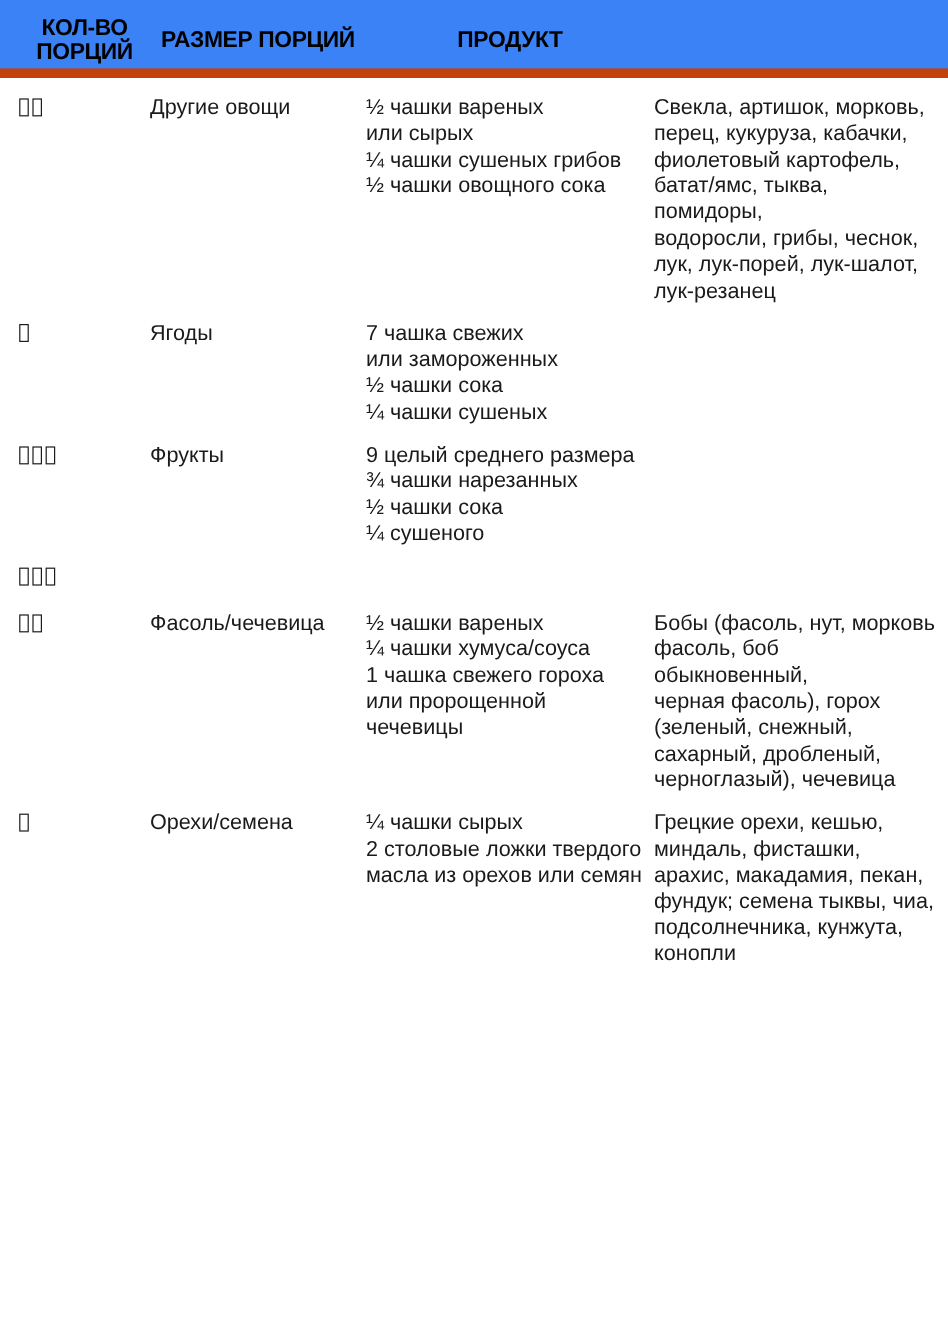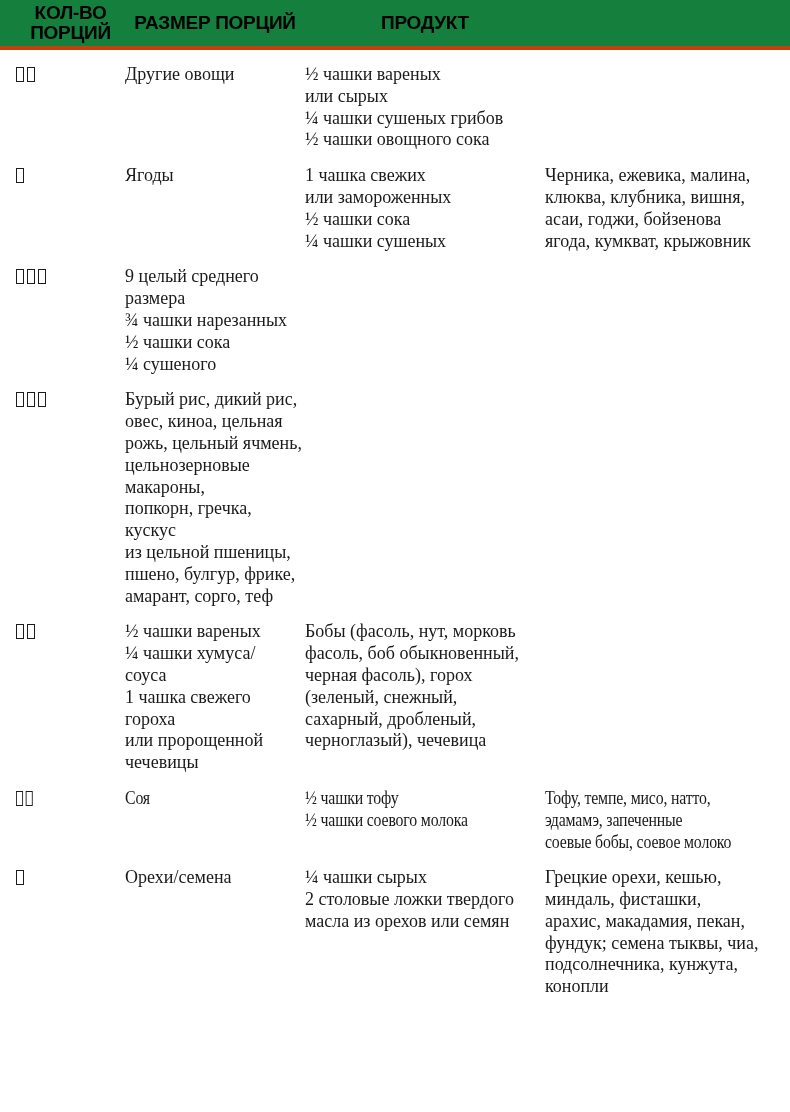--- a/index.html
+++ b/index.html
@@ -8,39 +8,38 @@
     width:790px; height:1112px; overflow:hidden;
     font-family:"Liberation Sans","DejaVu Sans",sans-serif;
     color:#1a1a1a;
   }
   .page { position:relative; width:790px; height:1112px; overflow:hidden; background:#fff; }
 
   
   .thead {
     display:grid;
     grid-template-columns:109px 180px 240px 1fr;
-    background:#15803d;
-    border-bottom:4px solid #c2410c;
-    padding:3px 8px 3px 16px;
+    background:#3b82f6;
+    border-bottom:8px solid #c2410c;
+    padding:14px 8px 3px 16px;
     min-height:44px;
     align-items:center;
   }
   .th {
     text-align:center; font-weight:bold; color:#000;
     font-size:19px; line-height:20px; white-space:pre-line;
     letter-spacing:-0.3px;
   }
 
   
   .tbody { padding:14px 8px 0 16px; }
   .row {
     display:grid;
     grid-template-columns:109px 180px 240px 1fr;
     margin-bottom:14px;
-    font-family:Liberation Serif, serif;
   }
   .cell {
     font-size:18px; line-height:21.8px;
     white-space:pre-line;
     padding-right:10px;
   }
   .cell.examples { padding-right:0; }
 
   
   .row.condensed .cell {
@@ -74,79 +73,67 @@
 
   <div class="tbody">
 
     <div class="row">
       <div class="cell boxes"><span class="sbox"></span><span class="sbox"></span></div>
       <div class="cell">Другие овощи</div>
       <div class="cell">½ чашки вареных
 или сырых
 ¼ чашки сушеных грибов
 ½ чашки овощного сока</div>
+      <div class="cell examples">Свекла, артишок, морковь,
+перец, кукуруза, кабачки,
+фиолетовый картофель,
+батат/ямс, тыква, помидоры,
+водоросли, грибы, чеснок,
+лук, лук-порей, лук-шалот,
+лук-резанец</div>
     </div>
 
     <div class="row">
       <div class="cell boxes"><span class="sbox"></span></div>
       <div class="cell">Ягоды</div>
-      <div class="cell">1 чашка свежих
+      <div class="cell">7 чашка свежих
 или замороженных
 ½ чашки сока
 ¼ чашки сушеных</div>
-      <div class="cell examples">Черника, ежевика, малина,
-клюква, клубника, вишня,
-асаи, годжи, бойзенова
-ягода, кумкват, крыжовник</div>
     </div>
 
     <div class="row">
       <div class="cell boxes"><span class="sbox"></span><span class="sbox"></span><span class="sbox"></span></div>
+      <div class="cell">Фрукты</div>
       <div class="cell">9 целый среднего размера
 ¾ чашки нарезанных
 ½ чашки сока
 ¼ сушеного</div>
     </div>
 
     <div class="row">
       <div class="cell boxes"><span class="sbox"></span><span class="sbox"></span><span class="sbox"></span></div>
-      <div class="cell examples">Бурый рис, дикий рис,
-овес, киноа, цельная
-рожь, цельный ячмень,
-цельнозерновые макароны,
-попкорн, гречка, кускус
-из цельной пшеницы,
-пшено, булгур, фрике,
-амарант, сорго, теф</div>
     </div>
 
     <div class="row">
       <div class="cell boxes"><span class="sbox"></span><span class="sbox"></span></div>
+      <div class="cell">Фасоль/чечевица</div>
       <div class="cell">½ чашки вареных
 ¼ чашки хумуса/соуса
 1 чашка свежего гороха
 или пророщенной
 чечевицы</div>
       <div class="cell examples">Бобы (фасоль, нут, морковь
 фасоль, боб обыкновенный,
 черная фасоль), горох
 (зеленый, снежный,
 сахарный, дробленый,
 черноглазый), чечевица</div>
     </div>
 
-    <div class="row condensed">
-      <div class="cell boxes"><span class="sbox"></span><span class="sbox"></span></div>
-      <div class="cell">Соя</div>
-      <div class="cell">½ чашки тофу
-½ чашки соевого молока</div>
-      <div class="cell examples">Тофу, темпе, мисо, натто,
-эдамамэ, запеченные
-соевые бобы, соевое молоко</div>
-    </div>
 
     <div class="row">
       <div class="cell boxes"><span class="sbox"></span></div>
       <div class="cell">Орехи/семена</div>
       <div class="cell">¼ чашки сырых
 2 столовые ложки твердого
 масла из орехов или семян</div>
       <div class="cell examples">Грецкие орехи, кешью,
 миндаль, фисташки,
 арахис, макадамия, пекан,

